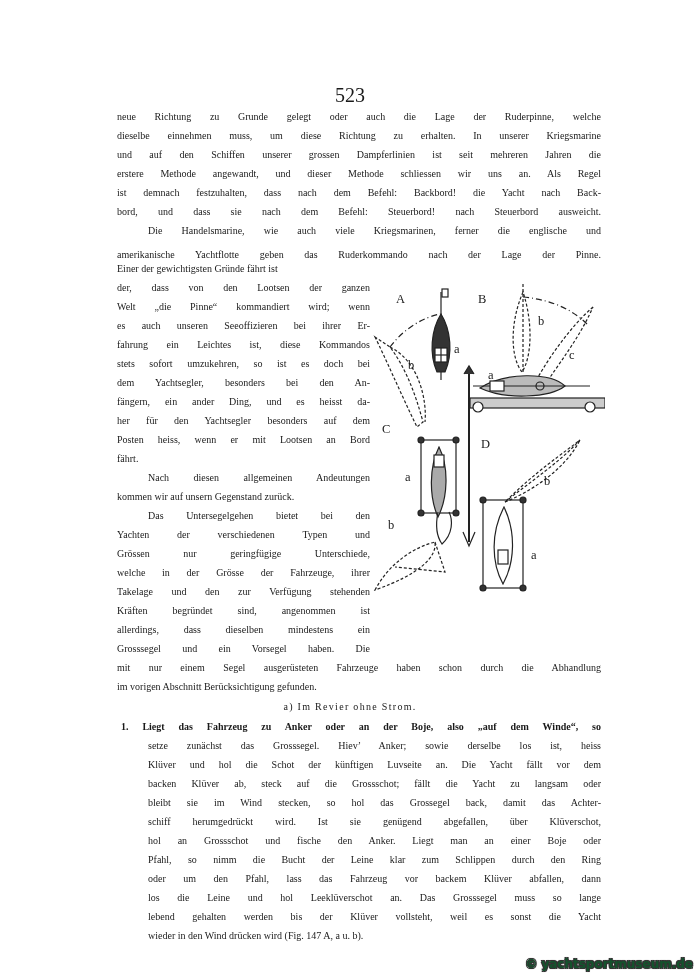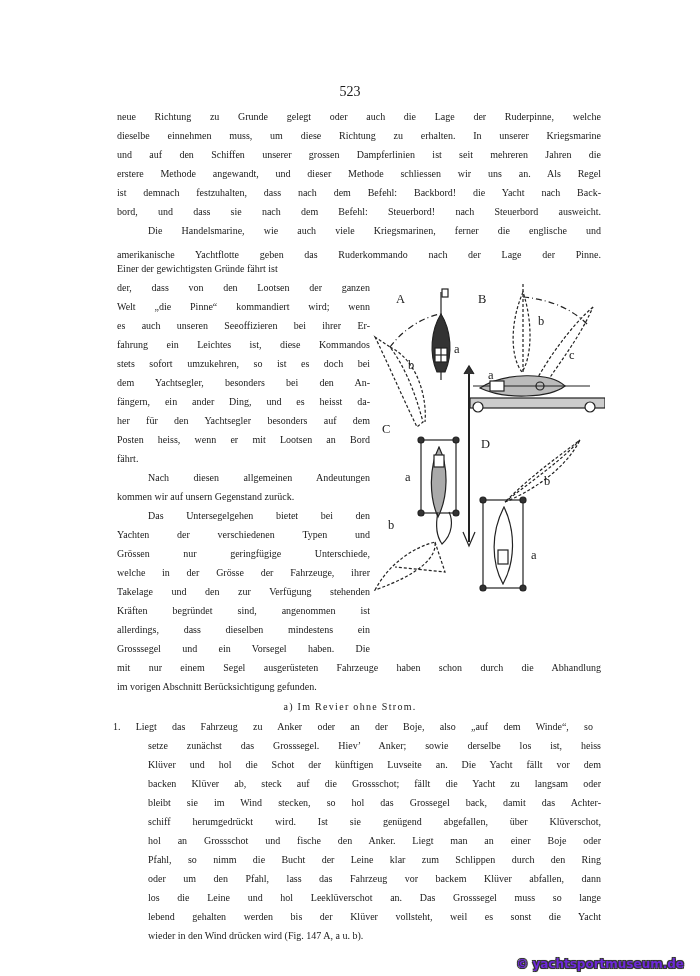--- a/index.html
+++ b/index.html
@@ -1,31 +1,31 @@
 <!DOCTYPE html>
 <html><head>
   <meta charset="utf-8">
   <style>
     html, body { margin:0; padding:0; }
     body { width:700px; height:976px; background:#ffffff; position:relative; overflow:hidden;
       font-family:"Liberation Serif","DejaVu Serif",serif; color:#1a1a1a; }
-    .page-number { position:absolute; top:84px; left:0; width:700px; text-align:center; font-size:14px; }
+    .page-number { position:absolute; top:84px; left:0; width:700px; text-align:center; font-size:20px; }
     .line { position:absolute; left:117px; width:484px; font-size:10px; line-height:19px; white-space:nowrap;
       text-align:justify; text-align-last:justify; }
     .line.last { text-align-last:left; }
     .line.narrow { width:253px; }
     .line.indent-p { text-indent:31px; }
     .line.list { left:148px; width:453px; }
-    .line.list-first { left:113px; width:480px; }
+    .line.list-first { left:121px; width:480px;font-weight:bold; }
     .line.heading { left:0; width:700px; text-align:center; text-align-last:center; letter-spacing:1.3px; }
     .figure { position:absolute; left:365px; top:262px; width:240px; height:330px; }
     .fig-caption { position:absolute; top:0; left:0; width:240px; text-align:center; font-size:13px; }
     .fig-label { position:absolute; font-size:12.5px; }
-    .watermark { position:absolute; right:16px; bottom:5px; font-family:"DejaVu Sans",sans-serif; font-weight:bold;
-      font-size:12px; color:#6d28d9; text-shadow:-1px -1px 0 #333,1px -1px 0 #333,-1px 1px 0 #333,1px 1px 0 #333,0 0 2px #000; }
+    .watermark { position:absolute; right:7px; bottom:5px; font-family:"DejaVu Sans",sans-serif; font-weight:bold;
+      font-size:12px; color:#14532d; text-shadow:-1px -1px 0 #333,1px -1px 0 #333,-1px 1px 0 #333,1px 1px 0 #333,0 0 2px #000; }
   </style>
 </head>
 <body>
 
 <div class="page-number">523</div>
 
 <div class="line" style="top:107px">neue Richtung zu Grunde gelegt oder auch die Lage der Ruderpinne, welche</div>
 <div class="line" style="top:126px">dieselbe einnehmen muss, um diese Richtung zu erhalten. In unserer Kriegsmarine</div>
 <div class="line" style="top:145px">und auf den Schiffen unserer grossen Dampferlinien ist seit mehreren Jahren die</div>
 <div class="line" style="top:164px">erstere Methode angewandt, und dieser Methode schliessen wir uns an. Als Regel</div>

